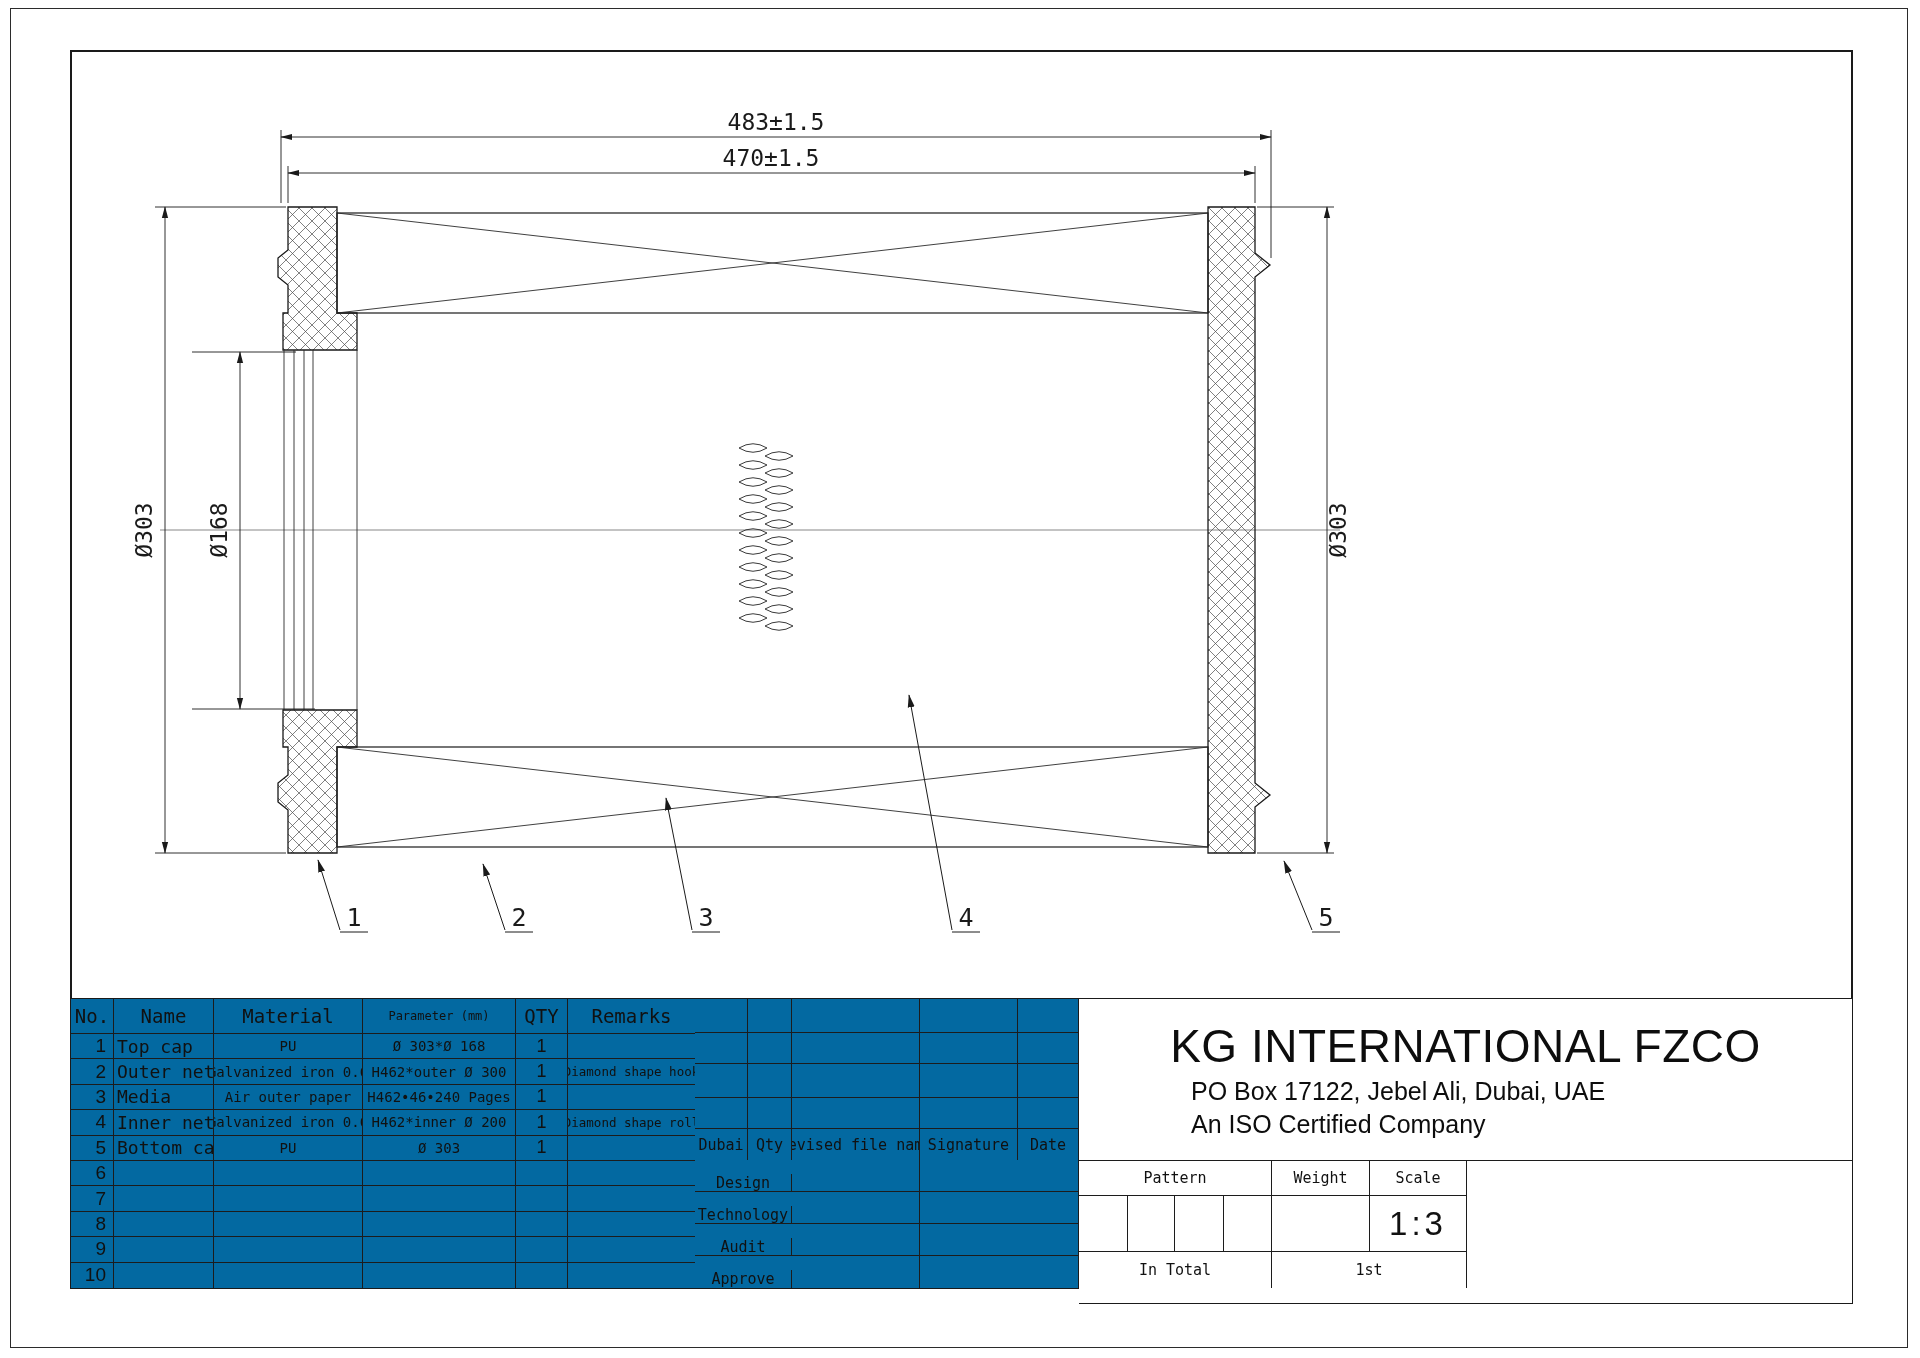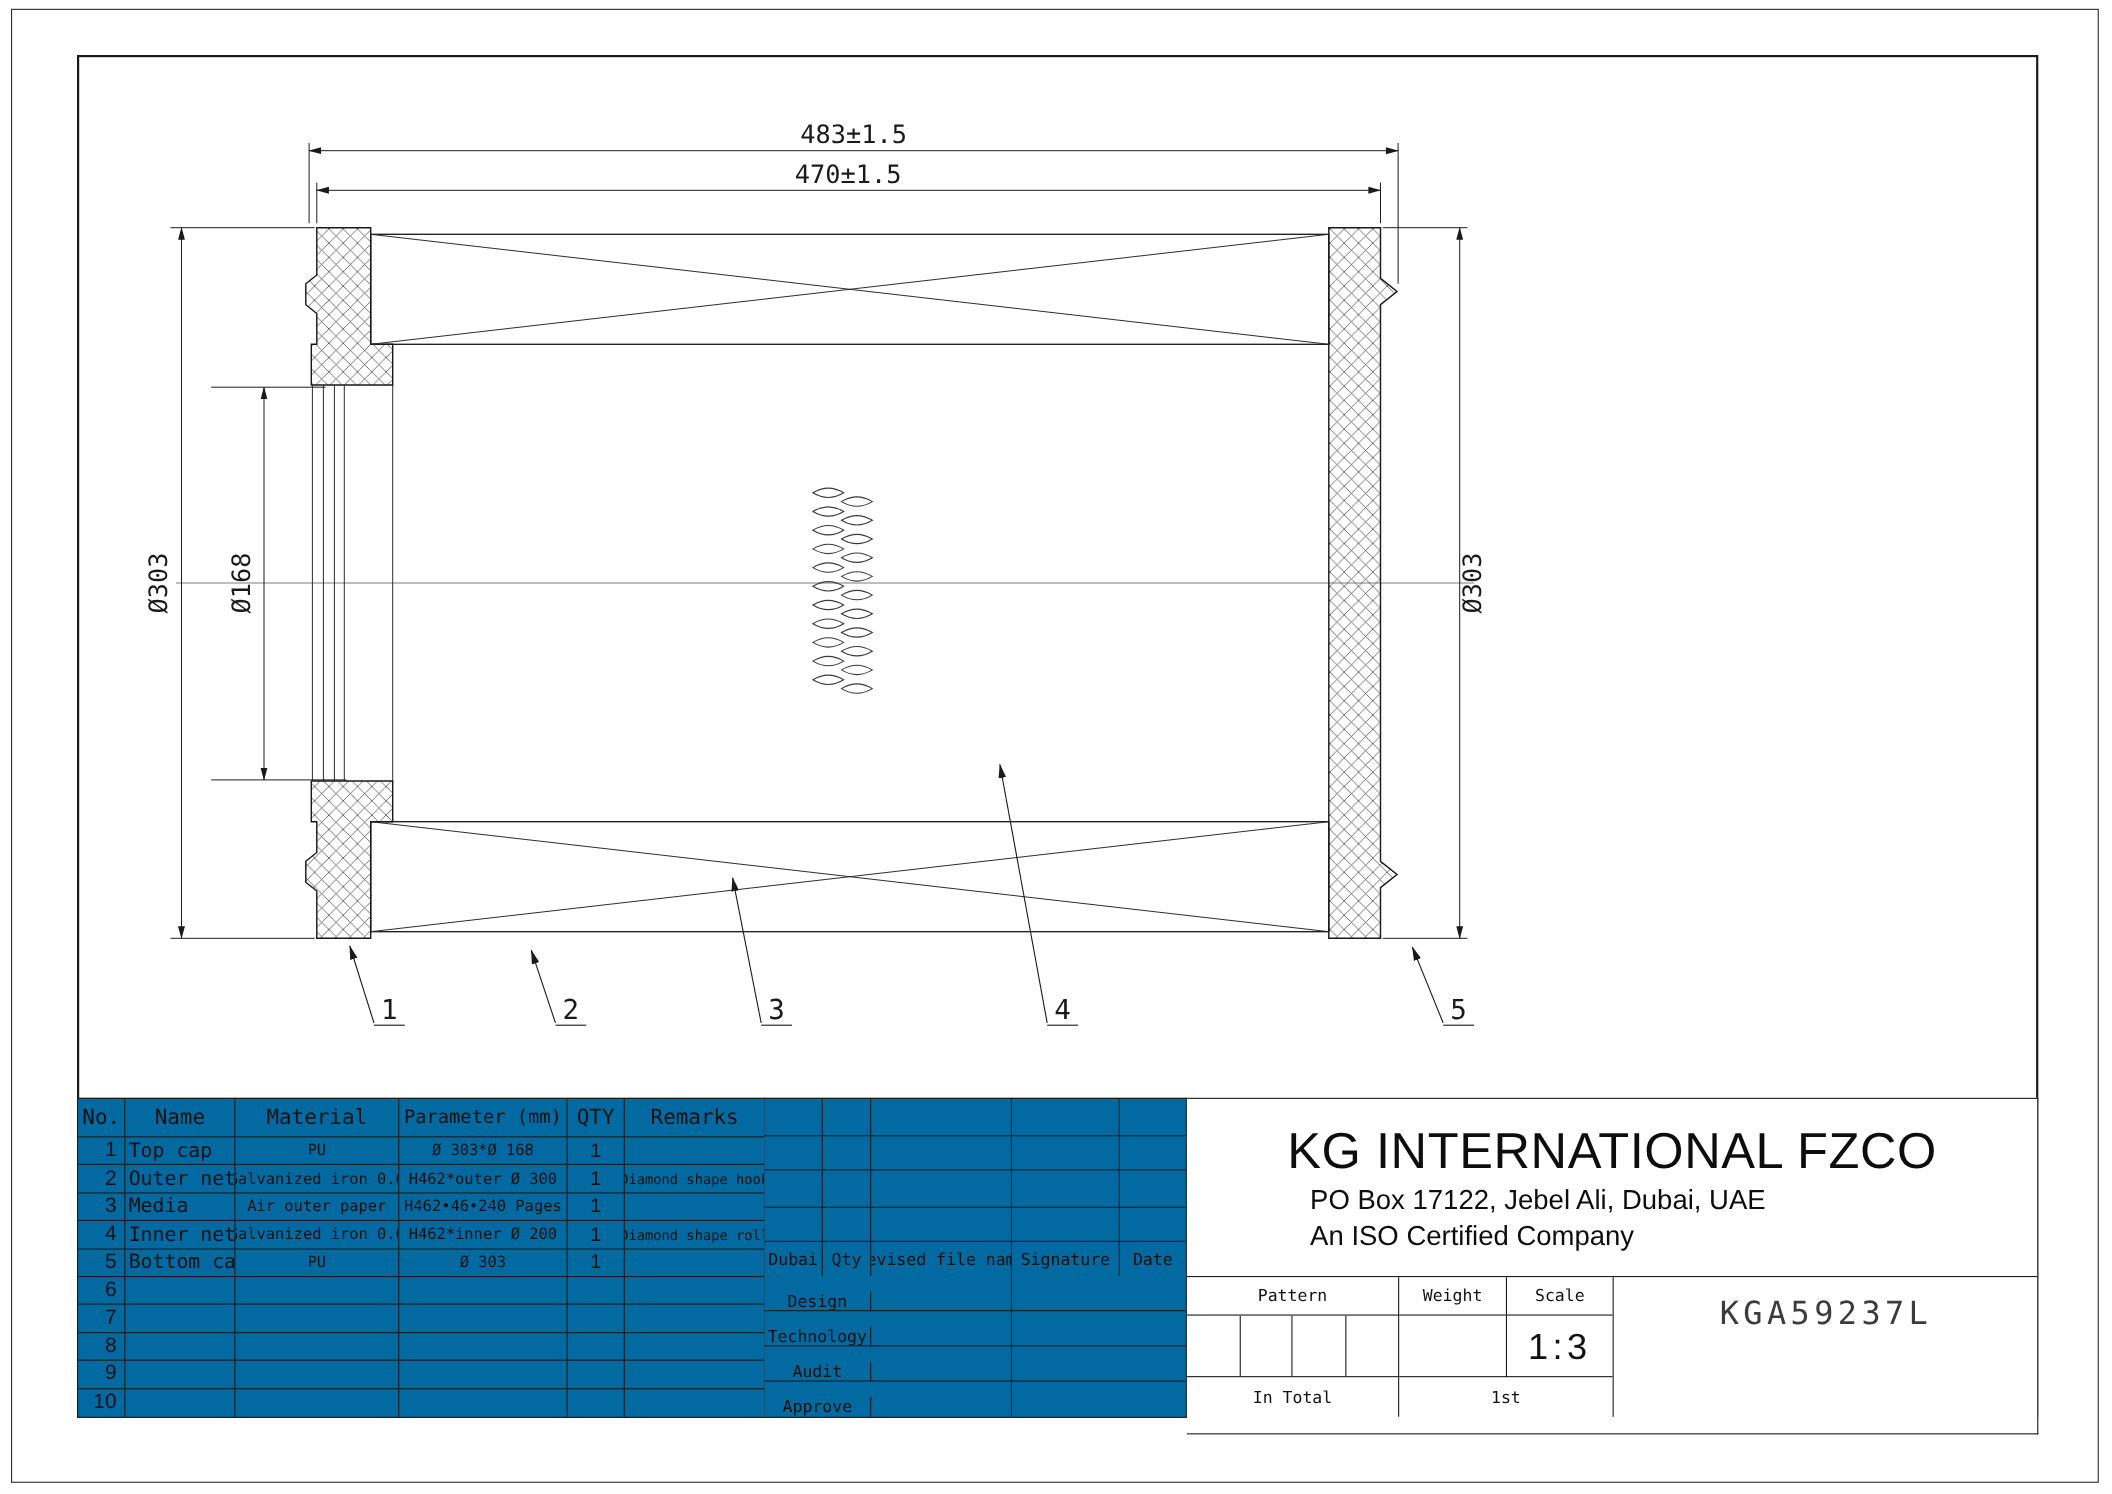--- a/index.html
+++ b/index.html
@@ -13,21 +13,21 @@
   .tbl { position:absolute; display:grid; border:1.6px solid #1a1a1a; background:#0369a1; }
   .c { border-right:1px solid #1c1c1c; border-bottom:1px solid #1c1c1c;
        display:flex; align-items:center; justify-content:center;
        font-family:"DejaVu Sans Mono", monospace; color:#111; overflow:hidden; white-space:nowrap; }
   .nr { border-right:none; } .nb { border-bottom:none; }
 
   .parts { left:70px; top:998px; width:626px; height:291px;
            grid-template-columns:43px 100px 149px 153px 52px 1fr;
            grid-template-rows:35px repeat(10, 1fr); }
   .parts .hdr { font-size:19px; }
-  .parts .hdr-param { font-size:17px; }
+  .parts .hdr-param { font-size:12px; }
   .parts .num { justify-content:flex-end; padding-right:7px; font-family:"Liberation Sans", sans-serif; font-size:19px; }
   .parts .nm { justify-content:flex-start; padding-left:3px; font-size:18px; }
   .parts .mt { font-size:14px; }
   .parts .pm { font-size:14px; }
   .parts .qt { font-family:"Liberation Sans", sans-serif; font-size:18px; }
   .parts .rm { font-size:12.5px; }
 
   .rev-top { left:695px; top:998px; width:384px; height:163px; border-left:none;
              grid-template-columns:53px 44px 128px 98px 1fr;
              grid-template-rows:34px 31px 34px 31px 1fr; }
@@ -346,16 +346,15 @@
         <div></div>
       </div>
       <div class="c"></div>
       <div class="c nr scale-val">1:3</div>
 
       <div class="c lbl nb">In Total</div>
       <div class="c lbl nr nb" style="grid-column:2/4;">1st</div>
     </div>
 
     <div class="tb-right">
-      <div class="code-cell">KGA59237L</div>
     </div>
   </div>
 </div>
 
 </body></html>

